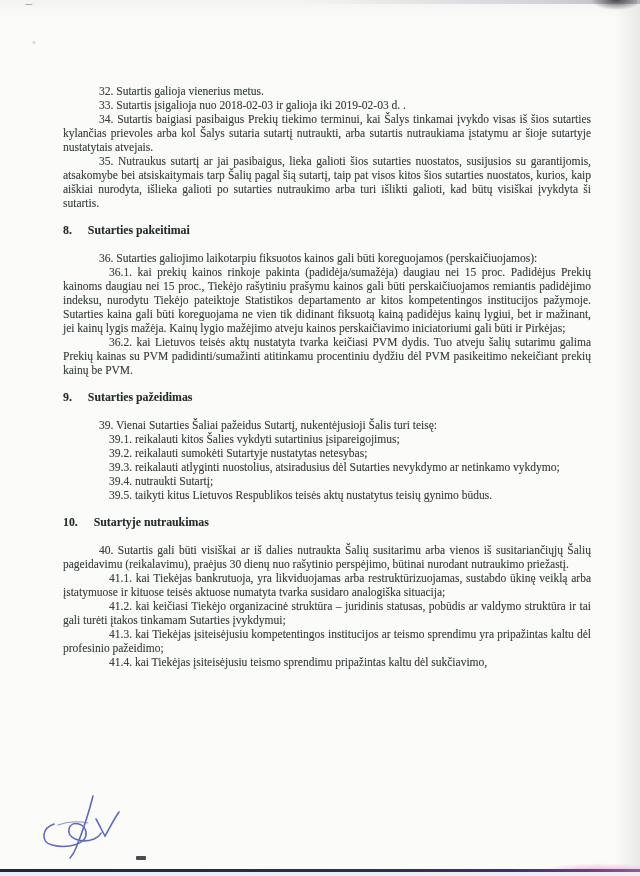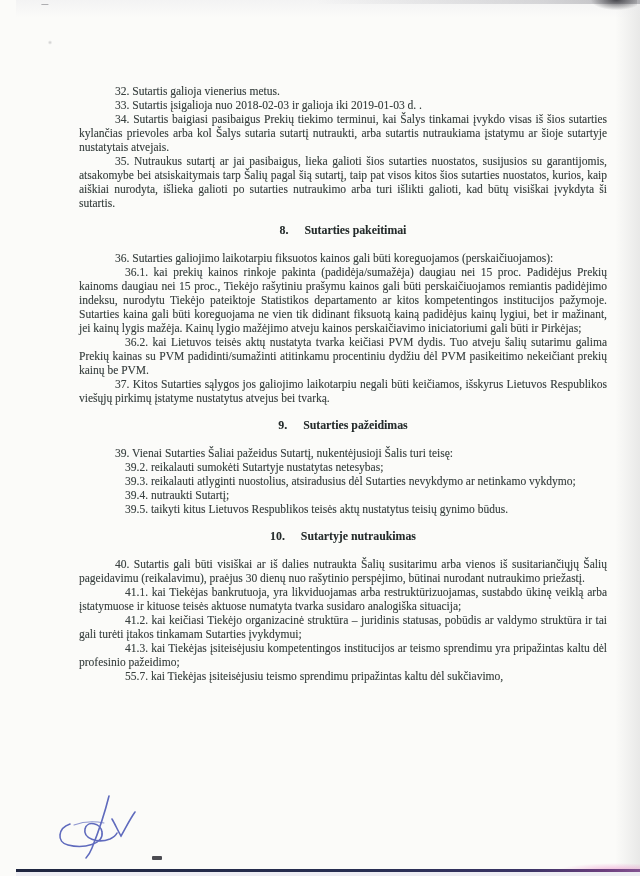--- a/index.html
+++ b/index.html
@@ -7,33 +7,32 @@
     width:640px;height:876px;position:relative;overflow:hidden;
     background:#fbfbf9;
     font-family:"Liberation Serif", serif;
   }
   .page{
     position:absolute;inset:0;
     background:
       linear-gradient(180deg, rgba(235,235,238,0.5) 0%, rgba(251,251,249,0) 2%),
       linear-gradient(90deg, rgba(251,251,249,0) 96%, rgba(70,70,80,0.10) 100%),
       #fbfbf9;
-    margin-left: 16px;
   }
   .doc-text{
     position:absolute;left:63px;top:84px;width:528px;
     color:#39403f;
     font-size:11.5px;line-height:14px;
     text-align:justify;
     text-shadow:0.2px 0 0 rgba(60,95,80,0.30), -0.2px 0 0 rgba(125,70,115,0.12);
   }
   p.para{margin:0;text-indent:36px;}
   p.para.lvl2{text-indent:46px;}
   h2.heading{
-    margin:13px 0 14px;text-align:center;
+    margin:13px 0 14px;text-align:left;
     font-size:11.8px;line-height:14px;font-weight:bold;color:#262b2c;
     text-shadow:0.2px 0 0 rgba(60,95,80,0.30);
   }
   h2.heading .hnum{margin-right:16px;}
   
   .corner-smudge-tr{
     position:absolute;top:0;right:3px;width:46px;height:10px;
     background:radial-gradient(ellipse at 55% 0%, rgba(42,42,48,0.80), rgba(42,42,48,0) 72%);
   }
   .edge-top-streak{
@@ -75,40 +74,40 @@
 
 <div class="page">
 
   <div class="edge-top-streak"></div>
   <div class="corner-smudge-tr"></div>
   <div class="speck-1"></div>
   <div class="speck-2"></div>
 
   <div class="doc-text">
       <p class="para lvl1">32. Sutartis galioja vienerius metus.</p>
-      <p class="para lvl1">33. Sutartis įsigalioja nuo 2018-02-03 ir galioja iki 2019-01-03 d. .</p>
+      <p class="para lvl1">33. Sutartis įsigalioja nuo 2018-02-03 ir galioja iki 2019-02-03 d. .</p>
       <p class="para lvl1">34. Sutartis baigiasi pasibaigus Prekių tiekimo terminui, kai Šalys tinkamai įvykdo visas iš šios sutarties kylančias prievoles arba kol Šalys sutaria sutartį nutraukti, arba sutartis nutraukiama įstatymu ar šioje sutartyje nustatytais atvejais.</p>
       <p class="para lvl1">35. Nutraukus sutartį ar jai pasibaigus, lieka galioti šios sutarties nuostatos, susijusios su garantijomis, atsakomybe bei atsiskaitymais tarp Šalių pagal šią sutartį, taip pat visos kitos šios sutarties nuostatos, kurios, kaip aiškiai nurodyta, išlieka galioti po sutarties nutraukimo arba turi išlikti galioti, kad būtų visiškai įvykdyta ši sutartis.</p>
       <h2 class="heading"><span class="hnum">8.</span><span class="htitle">Sutarties pakeitimai</span></h2>
       <p class="para lvl1">36. Sutarties galiojimo laikotarpiu fiksuotos kainos gali būti koreguojamos (perskaičiuojamos):</p>
       <p class="para lvl2">36.1. kai prekių kainos rinkoje pakinta (padidėja/sumažėja) daugiau nei 15 proc. Padidėjus Prekių kainoms daugiau nei 15 proc., Tiekėjo rašytiniu prašymu kainos gali būti perskaičiuojamos remiantis padidėjimo indeksu, nurodytu Tiekėjo pateiktoje Statistikos departamento ar kitos kompetentingos institucijos pažymoje. Sutarties kaina gali būti koreguojama ne vien tik didinant fiksuotą kainą padidėjus kainų lygiui, bet ir mažinant, jei kainų lygis mažėja. Kainų lygio mažėjimo atveju kainos perskaičiavimo iniciatoriumi gali būti ir Pirkėjas;</p>
       <p class="para lvl2">36.2. kai Lietuvos teisės aktų nustatyta tvarka keičiasi PVM dydis. Tuo atveju šalių sutarimu galima Prekių kainas su PVM padidinti/sumažinti atitinkamu procentiniu dydžiu dėl PVM pasikeitimo nekeičiant prekių kainų be PVM.</p>
-      <p class="para lvl1">37. Kitos Sutarties sąlygos jos galiojimo laikotarpiu negali būti keičiamos, išskyrus Lietuvos Respublikos viešųjų pirkimų įstatyme nustatytus atvejus bei tvarką.</p>
       <h2 class="heading"><span class="hnum">9.</span><span class="htitle">Sutarties pažeidimas</span></h2>
       <p class="para lvl1">39. Vienai Sutarties Šaliai pažeidus Sutartį, nukentėjusioji Šalis turi teisę:</p>
+      <p class="para lvl2">39.1. reikalauti kitos Šalies vykdyti sutartinius įsipareigojimus;</p>
       <p class="para lvl2">39.2. reikalauti sumokėti Sutartyje nustatytas netesybas;</p>
       <p class="para lvl2">39.3. reikalauti atlyginti nuostolius, atsiradusius dėl Sutarties nevykdymo ar netinkamo vykdymo;</p>
       <p class="para lvl2">39.4. nutraukti Sutartį;</p>
       <p class="para lvl2">39.5. taikyti kitus Lietuvos Respublikos teisės aktų nustatytus teisių gynimo būdus.</p>
       <h2 class="heading"><span class="hnum">10.</span><span class="htitle">Sutartyje nutraukimas</span></h2>
       <p class="para lvl1">40. Sutartis gali būti visiškai ar iš dalies nutraukta Šalių susitarimu arba vienos iš susitariančiųjų Šalių pageidavimu (reikalavimu), praėjus 30 dienų nuo rašytinio perspėjimo, būtinai nurodant nutraukimo priežastį.</p>
       <p class="para lvl2">41.1. kai Tiekėjas bankrutuoja, yra likviduojamas arba restruktūrizuojamas, sustabdo ūkinę veiklą arba įstatymuose ir kituose teisės aktuose numatyta tvarka susidaro analogiška situacija;</p>
       <p class="para lvl2">41.2. kai keičiasi Tiekėjo organizacinė struktūra – juridinis statusas, pobūdis ar valdymo struktūra ir tai gali turėti įtakos tinkamam Sutarties įvykdymui;</p>
       <p class="para lvl2">41.3. kai Tiekėjas įsiteisėjusiu kompetentingos institucijos ar teismo sprendimu yra pripažintas kaltu dėl profesinio pažeidimo;</p>
-      <p class="para lvl2">55.7. kai Tiekėjas įsiteisėjusiu teismo sprendimu pripažintas kaltu dėl sukčiavimo,</p>
+      <p class="para lvl2">41.4. kai Tiekėjas įsiteisėjusiu teismo sprendimu pripažintas kaltu dėl sukčiavimo,</p>
     </div>
 
   <div class="signature-wrap">
     <svg width="104" height="72" viewBox="0 0 104 72">
       <g fill="none" stroke="#4a57b5" stroke-width="1.6" stroke-linecap="round" opacity="0.88">
         <path d="M16,32 C4,36 2,50 14,53 C30,57 50,52 48,40 C47,31 33,28 31,37 C29,46 43,52 56,47 C60,45 62,43 63,41"></path>
         <path d="M55,4 C52,16 46,36 38,56 C36,61 34,64 32,66"></path>
         <path d="M58,27 C61,32 64,39 67,44 C71,37 76,27 81,20"></path>
         <path d="M20,33 C28,30 40,29 50,31" stroke-width="1.1" opacity="0.7"></path>
       </g>

